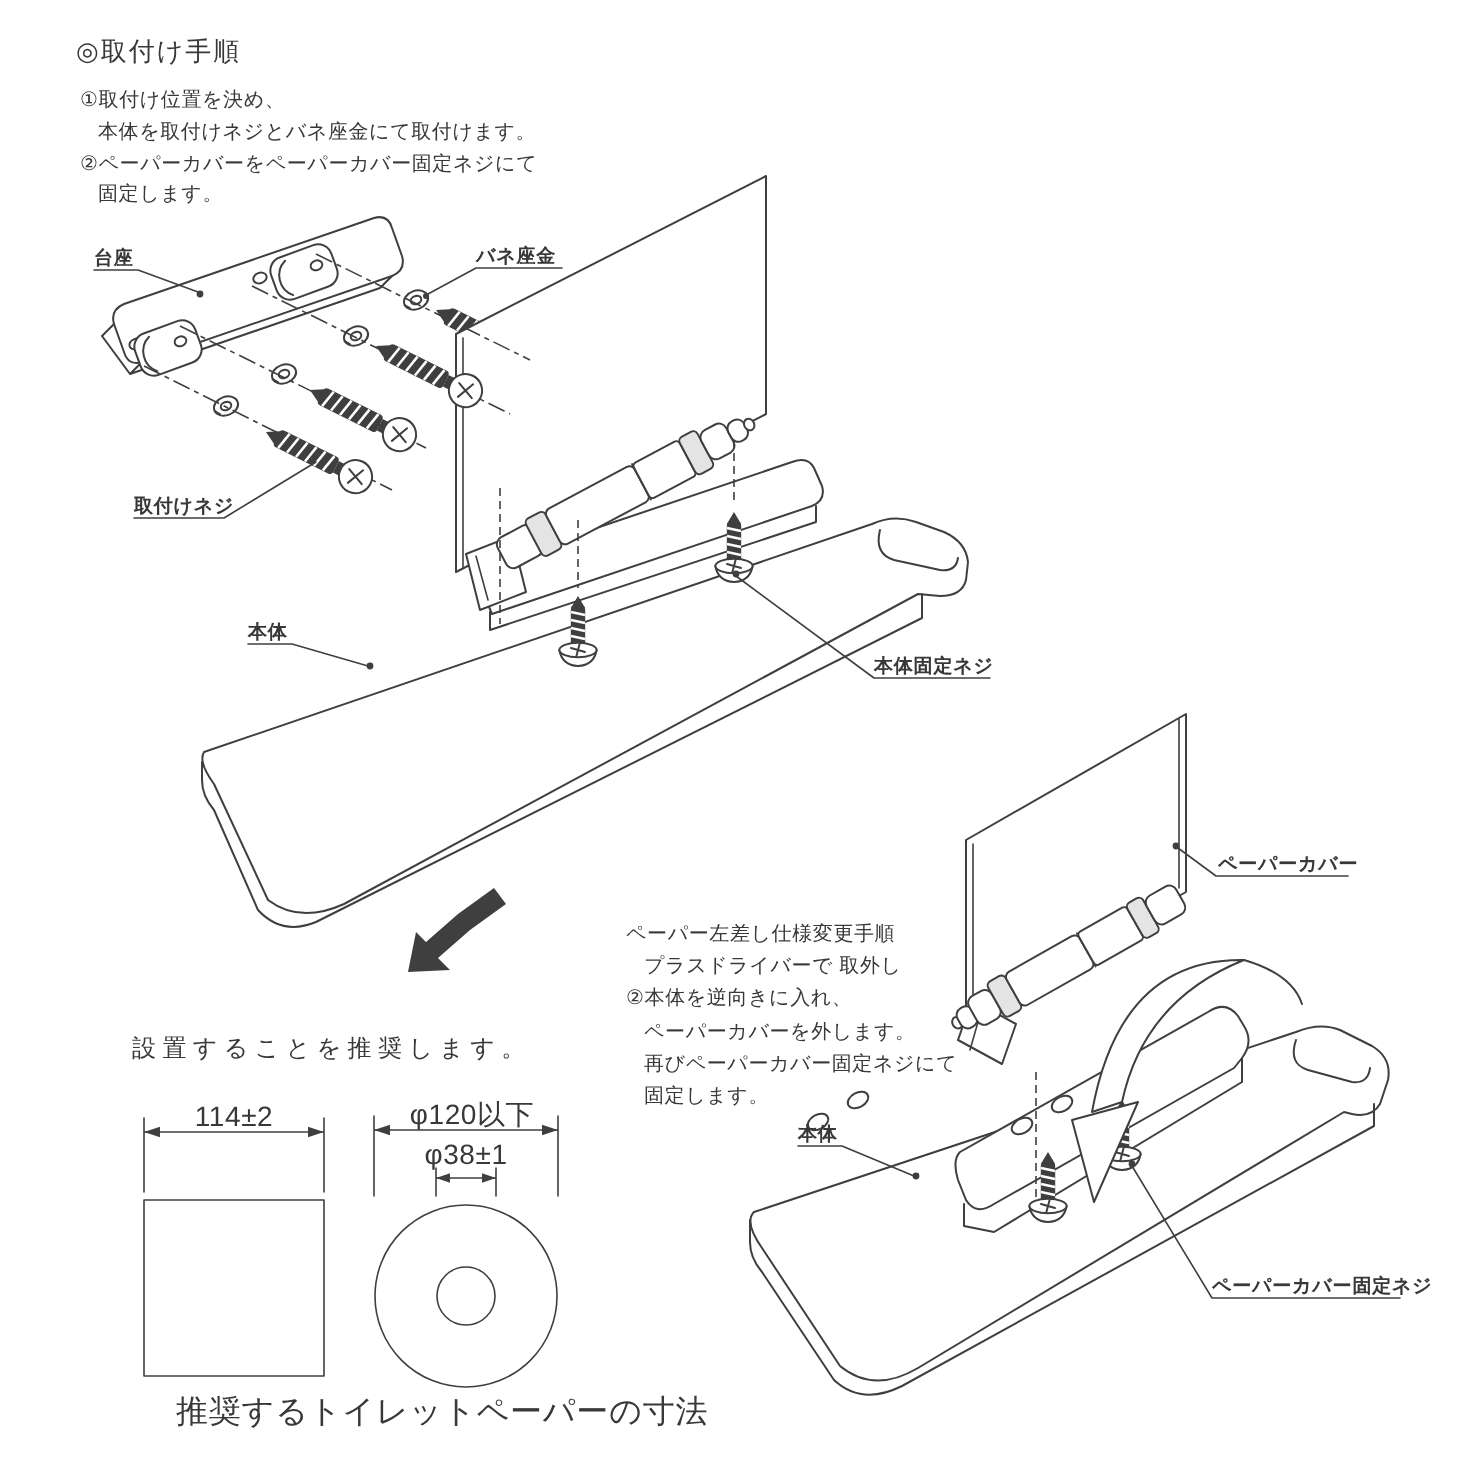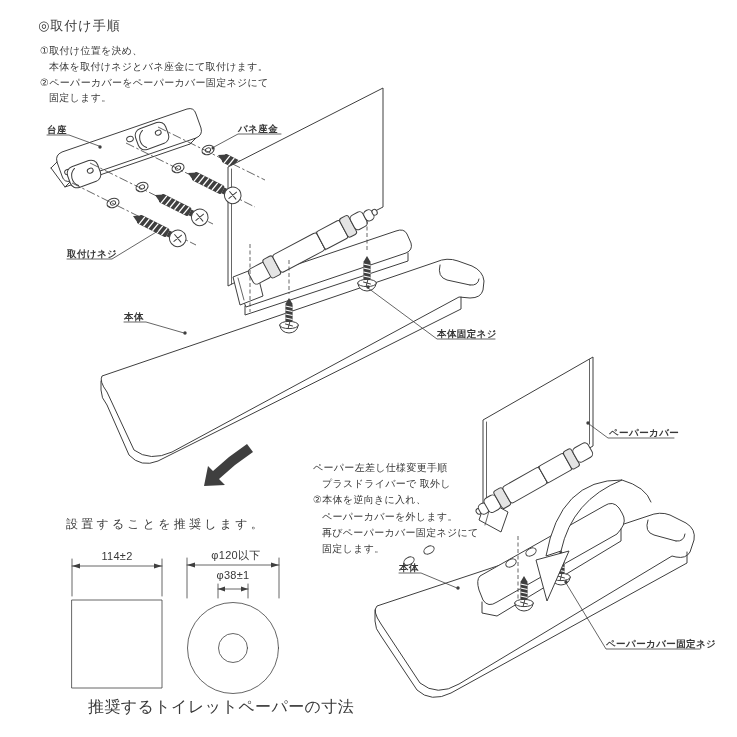--- a/index.html
+++ b/index.html
@@ -21,21 +21,21 @@
   .tx{position:absolute;color:var(--text);white-space:nowrap;line-height:1.25;}
   .t-main{font-size:13px;letter-spacing:1px;}
   .t-sub{font-size:12.5px;letter-spacing:0.5px;}
   .steps{position:absolute;}
   .steps .sline{font-size:10px;letter-spacing:0.3px;}
   .steps.install .sline{height:15.8px;line-height:15.8px;}
   .steps.change .sline{height:16.2px;line-height:16.2px;}
   .ind{padding-left:9px;}
   .note-line{font-size:12px;letter-spacing:3.2px;line-height:23px;}
   .lbl{font-size:9.5px;letter-spacing:0.4px;font-weight:bold;}
-  .dim{font-size:11px;transform:translateX(-50%);letter-spacing:0.3px;}
+  .dim{font-size:14px;transform:translateX(-50%);letter-spacing:0.3px;}
   .cap{font-size:16px;letter-spacing:0.4px;}
 </style>
 </head>
 <body>
 
 <div class="stage">
 
 <svg width="737" height="737" viewBox="0 0 737 737">
   <defs>
     <g id="sc">

